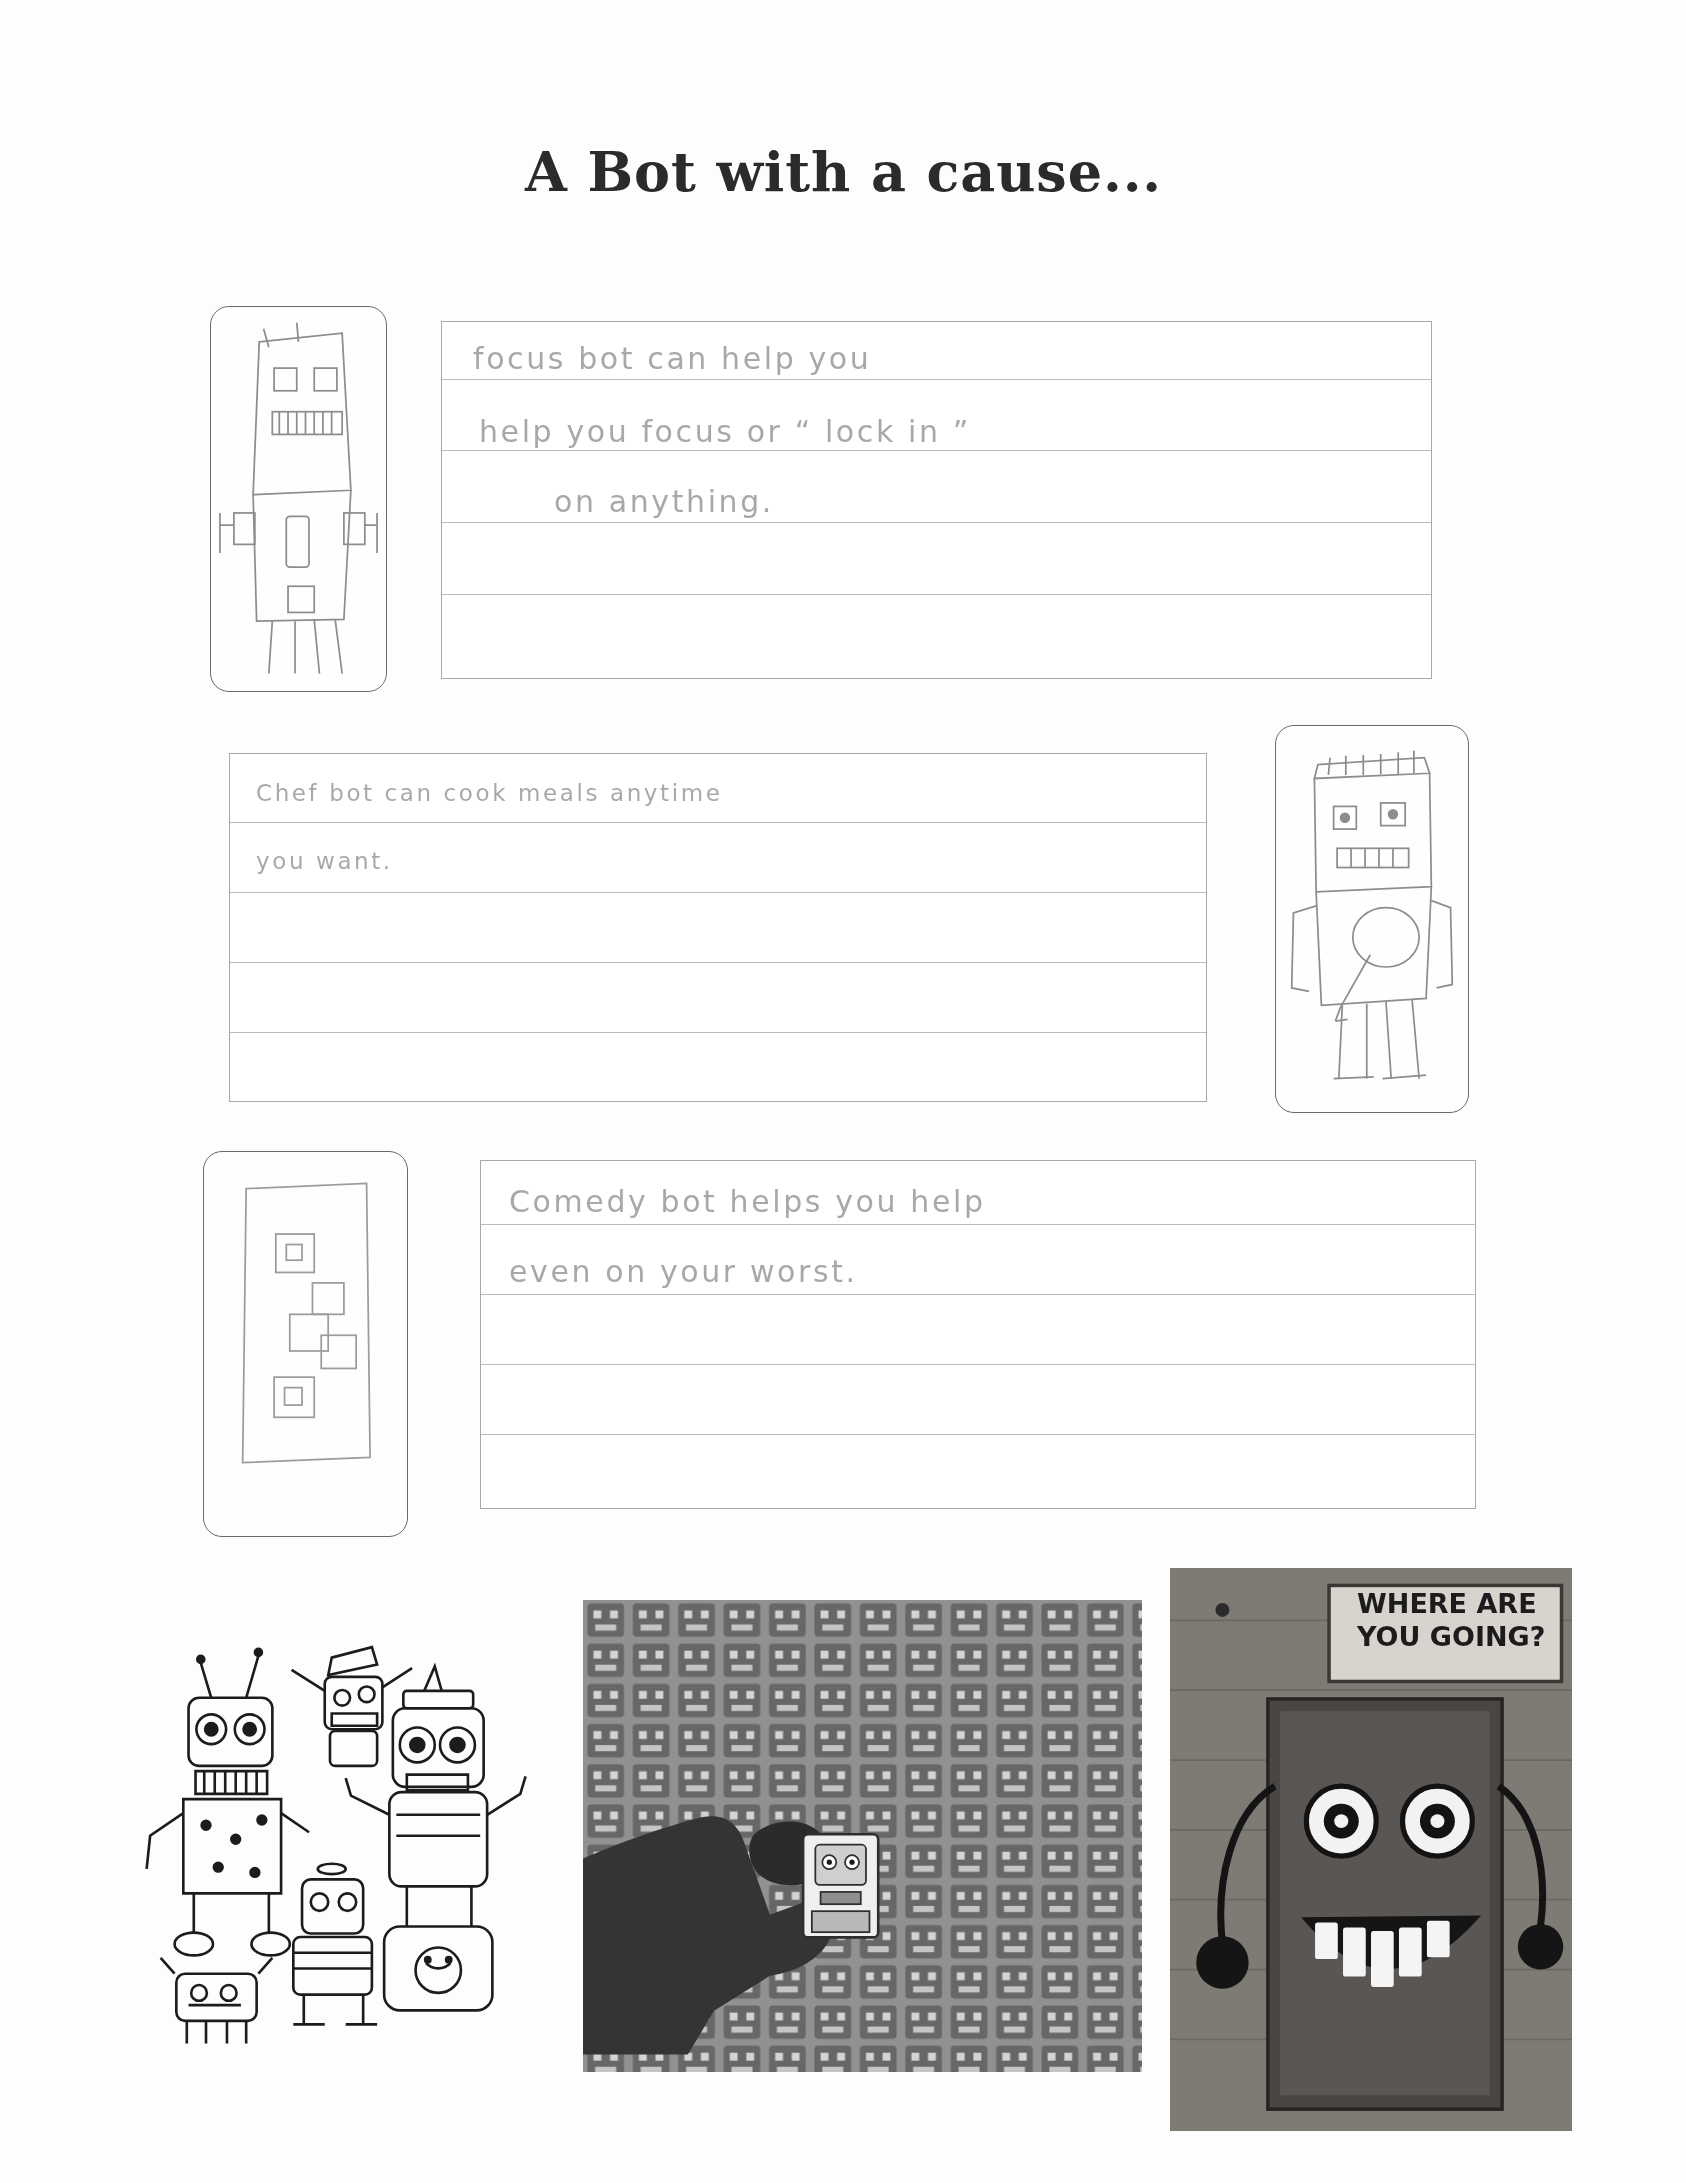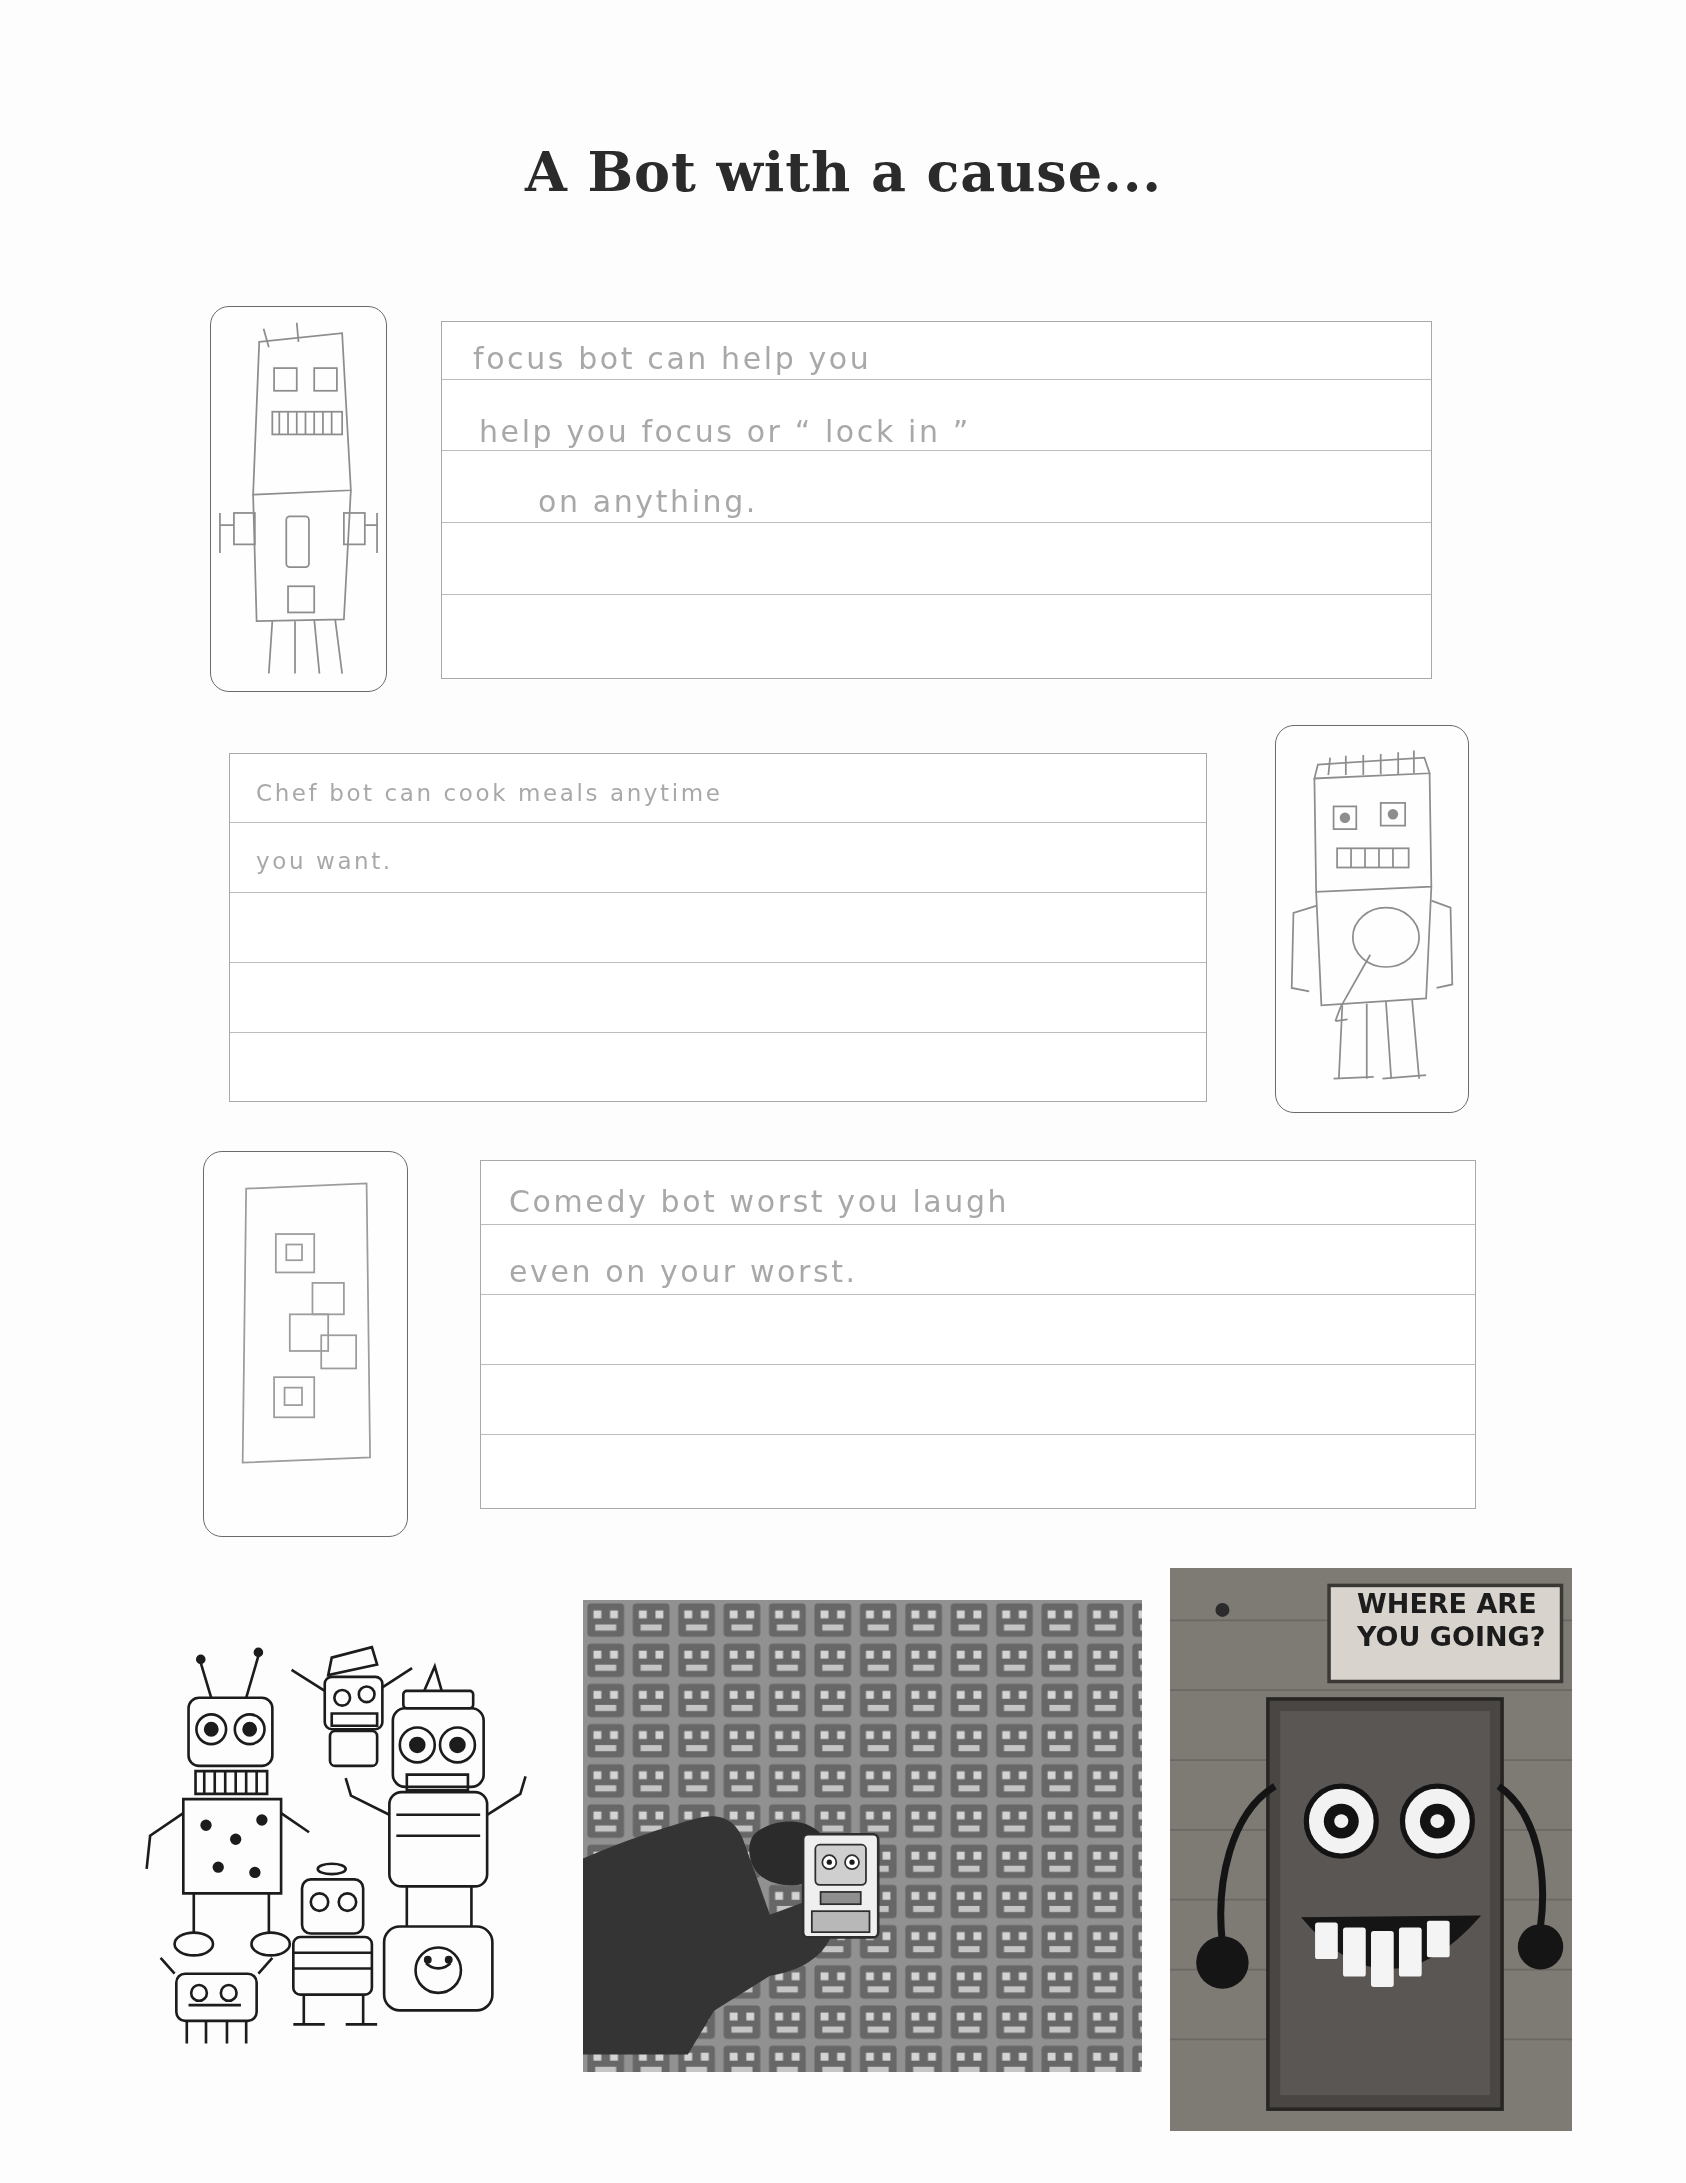--- a/index.html
+++ b/index.html
@@ -116,21 +116,21 @@
     </svg>
   </div>
 
   <div class="ruled" style="left:441px; top:321px; width:991px; height:358px;">
     <div class="line" style="top:57px;"></div>
     <div class="line" style="top:128px;"></div>
     <div class="line" style="top:200px;"></div>
     <div class="line" style="top:272px;"></div>
     <div class="hand" style="left:31px; top:19px;">focus          bot  can     help     you</div>
     <div class="hand" style="left:37px; top:92px;">help         you        focus  or “ lock in ”</div>
-    <div class="hand" style="left:96px; top:162px;">on                anything.</div>
+    <div class="hand" style="left:112px; top:162px;">on                anything.</div>
   </div>
 
   <div class="ruled" style="left:229px; top:753px; width:978px; height:349px;">
     <div class="line" style="top:68px;"></div>
     <div class="line" style="top:138px;"></div>
     <div class="line" style="top:208px;"></div>
     <div class="line" style="top:278px;"></div>
     <div class="hand" style="left:26px; top:26px; font-size:23px;">Chef   bot        can           cook      meals   anytime</div>
     <div class="hand" style="left:26px; top:94px; font-size:23px;">you      want.</div>
   </div>
@@ -171,21 +171,21 @@
         <rect x="92" y="270" width="20" height="20"></rect>
       </g>
     </svg>
   </div>
 
   <div class="ruled" style="left:480px; top:1160px; width:996px; height:349px;">
     <div class="line" style="top:63px;"></div>
     <div class="line" style="top:133px;"></div>
     <div class="line" style="top:203px;"></div>
     <div class="line" style="top:273px;"></div>
-    <div class="hand" style="left:28px; top:23px;">Comedy    bot        worst      you     laugh</div>
+    <div class="hand" style="left:28px; top:23px;">Comedy    bot        helps      you     help</div>
     <div class="hand" style="left:28px; top:93px;">even       on      your      worst.</div>
   </div>
 
   <div class="cluster" style="left:96px; top:1607px; width:454px; height:454px;">
     <svg class="bot-svg" viewBox="0 0 520 520">
       <g fill="none" stroke="#1c1c1c" stroke-width="3">
 
         <circle cx="120" cy="60" r="4" fill="#1c1c1c"></circle>
         <circle cx="186" cy="52" r="4" fill="#1c1c1c"></circle>
         <path d="M120 64 L132 104 M186 56 L172 104"></path>

